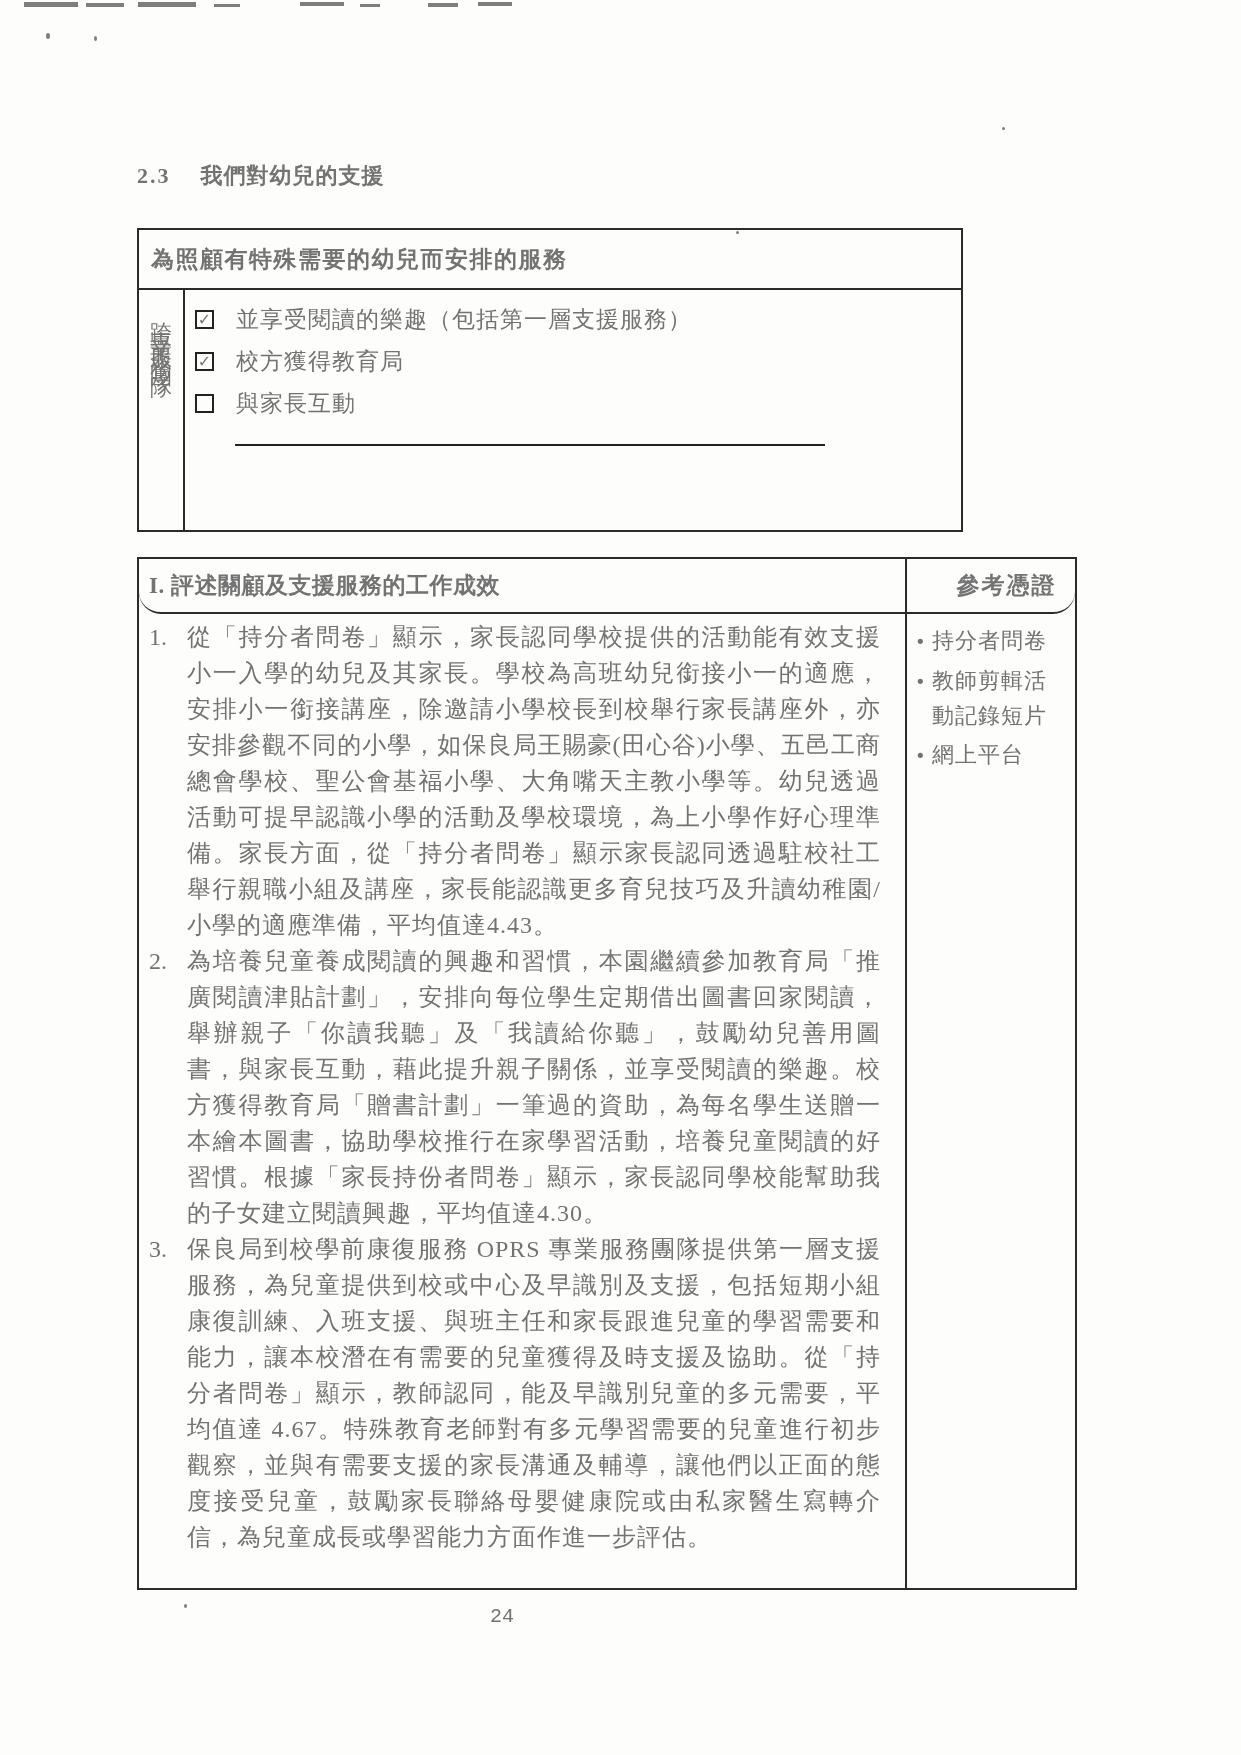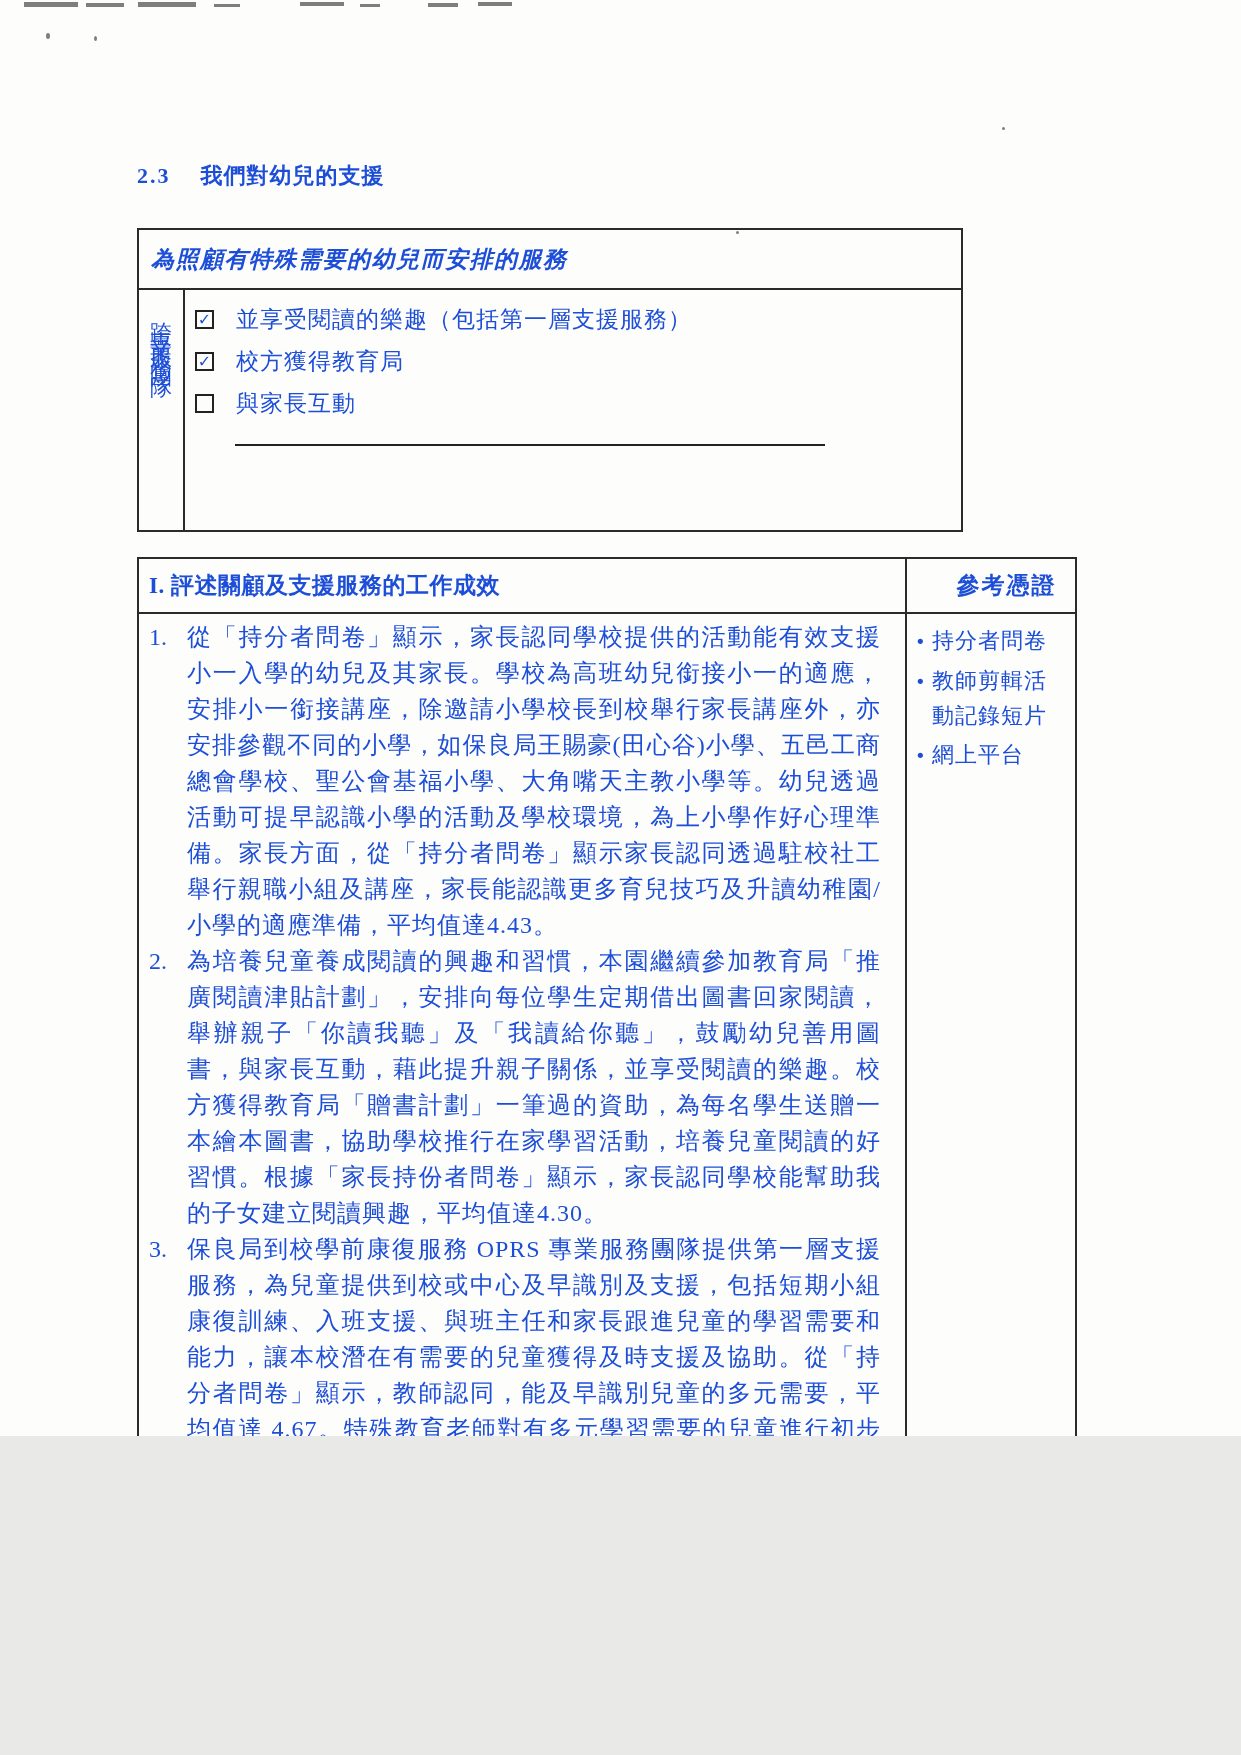--- a/index.html
+++ b/index.html
@@ -1,45 +1,45 @@
 <!DOCTYPE html>
 <html lang="zh-Hant"><head>
 <meta charset="utf-8">
 <style>
   * { margin:0; padding:0; box-sizing:border-box; }
   html,body { background:#e9e9e7; }
   .page {
-    position:relative; width:1241px; height:1436px; margin:0 auto;
-    background:#fdfdfb; color:#1d4ed8; overflow:hidden;
+    position:relative; width:1241px; height:1755px; margin:0 auto;
+    background:#fdfdfb; color:#737373; overflow:hidden;
     font-family:"Liberation Serif","DejaVu Serif",serif;
   }
   .artifacts i { position:absolute; display:block; background:#3a3a3a; opacity:.65; }
 
   
   .heading { position:absolute; left:137px; top:161px; font-size:22px; font-weight:bold; letter-spacing:1px; }
   .heading .num { margin-right:30px; letter-spacing:2px; }
 
   
   .tbl1 { position:absolute; left:137px; top:228px; width:826px; height:304px; border:2px solid #2b2b2b; }
   .tbl1-header { height:60px; border-bottom:2px solid #2b2b2b; display:flex; align-items:center;
-                 padding-left:12px; font-size:23px; font-weight:bold; letter-spacing:1.5px;font-style:italic; }
+                 padding-left:12px; font-size:23px; font-weight:bold; letter-spacing:1.5px; }
   .tbl1-body { display:flex; height:240px; }
   .tbl1-side { width:46px; border-right:2px solid #2b2b2b; display:flex; justify-content:center; padding-top:14px; }
   .vertical-text { writing-mode:vertical-lr; text-orientation:upright; font-size:22px; letter-spacing:9px; line-height:1; }
   .tbl1-main { flex:1; padding:14px 0 0 10px; }
   .chk-row { display:flex; align-items:center; height:30px; margin-bottom:12px; }
   .checkbox { width:19px; height:19px; border:2px solid #222; font-size:16px; line-height:15px;
               text-align:center; font-weight:bold; font-family:"DejaVu Sans",sans-serif; flex:0 0 auto; }
   .chk-label { margin-left:22px; font-size:23px; letter-spacing:1px; white-space:nowrap; }
   .blank-line { margin:26px 0 0 40px; width:590px; border-bottom:2px solid #222; height:1px; }
 
   
   .tbl2 { position:absolute; left:137px; top:557px; width:940px; height:1033px;
           border:2px solid #2b2b2b; display:flex; flex-direction:column; }
-  .tbl2-header { display:flex; height:55px; border-bottom:2px solid #2b2b2b; }
+  .tbl2-header { display:flex; height:55px; border-bottom:2px solid #2b2b2b;border-radius:22px; }
   .tbl2-header-main { width:768px; border-right:2px solid #2b2b2b; display:flex; align-items:center;
                       padding-left:10px; font-size:23px; font-weight:bold; letter-spacing:0.5px; }
   .tbl2-header-ref { flex:1; display:flex; align-items:center; justify-content:center;
                      font-size:23px; font-weight:bold; letter-spacing:2px;margin-left:31px; }
   .tbl2-body { display:flex; flex:1; min-height:0; }
   .tbl2-main { width:768px; border-right:2px solid #2b2b2b; padding:5px 24px 0 10px; overflow:hidden; }
   .tbl2-ref { flex:1; padding:10px 24px 0 8px; }
   .item { position:relative; padding-left:38px; font-size:24px; line-height:36px;
           text-align:justify; letter-spacing:1px; }
   .item .inum { position:absolute; left:0; top:0; letter-spacing:0; }

